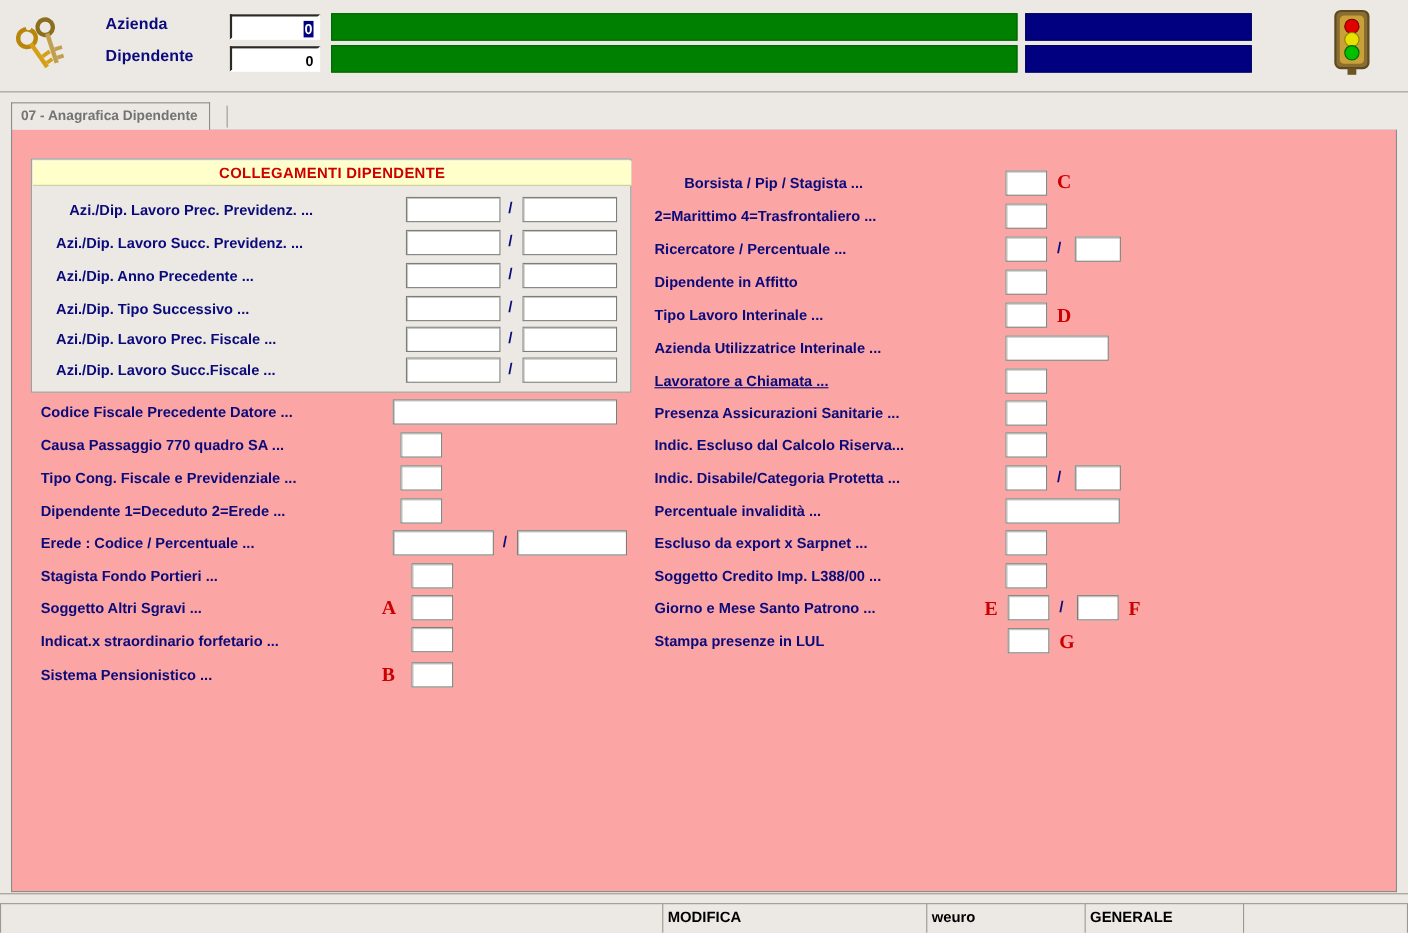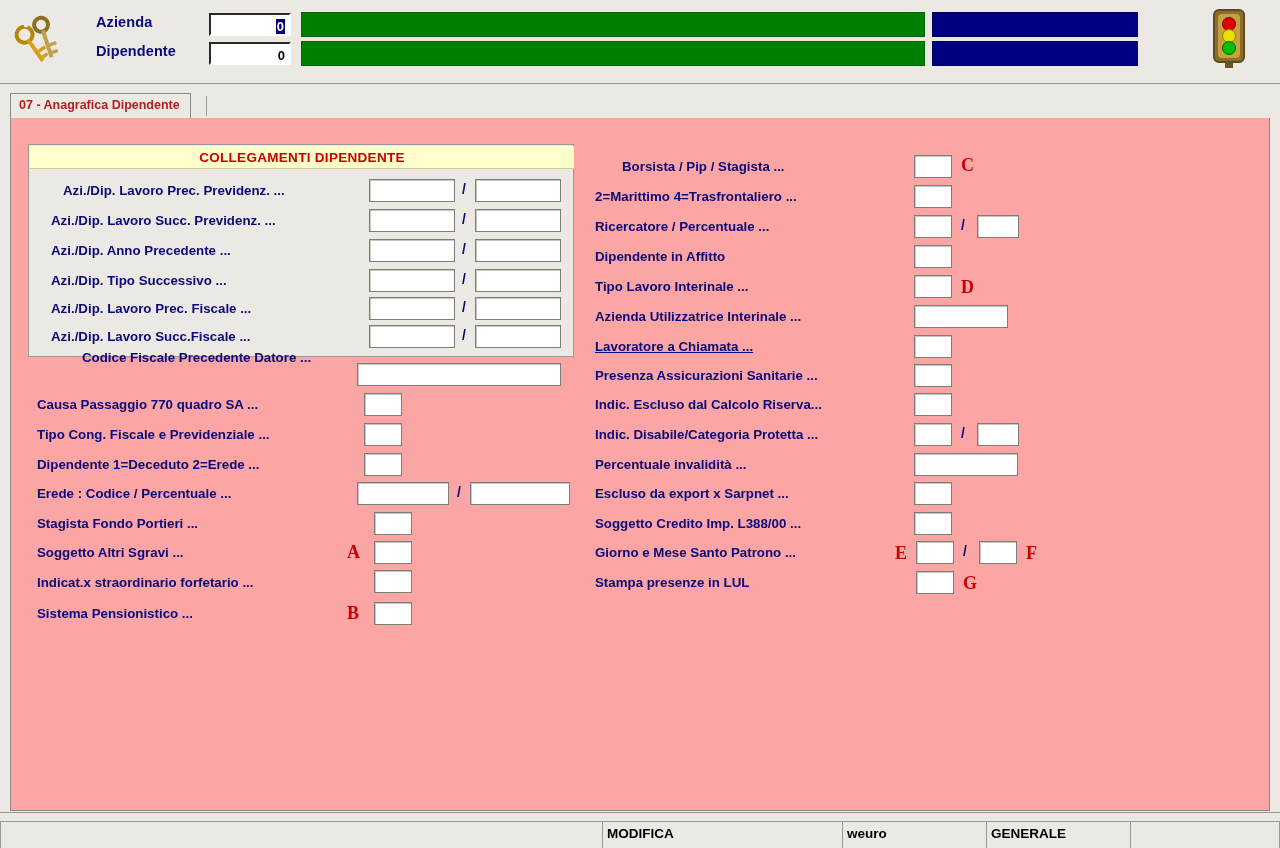--- a/index.html
+++ b/index.html
@@ -82,21 +82,21 @@
     width: 1260px; height: 26px;
     border-bottom: 1px solid #8c8c86;
   }
   .tab {
     position: absolute; left: 0; top: 0;
     height: 26px;
     padding: 4px 10px 0 8px;
     background: #ece9e4;
     border: 1px solid #8c8c86;
     border-bottom: 1px solid #ece9e4;
-    font-size: 12.5px; font-weight: bold; color: #b91c1c;
+    font-size: 12.5px; font-weight: bold; color: #737373;
   }
   .tab-divider {
     position: absolute; left: 196px; top: 3px;
     width: 1px; height: 20px; background: #9a9a94;
   }
 
   
   .content {
     position: absolute; left: 10px; top: 118px;
     width: 1260px; height: 693px;
@@ -251,21 +251,21 @@
       <div class="fld" style="left:340px; top:152px; width:86px;"></div>
       <div class="slash" style="left:433px; top:154px;">/</div>
       <div class="fld" style="left:446px; top:152px; width:86px;"></div>
 
       <div class="lbl" style="left:22px; top:184px;">Azi./Dip. Lavoro Succ.Fiscale ...</div>
       <div class="fld" style="left:340px; top:180px; width:86px;"></div>
       <div class="slash" style="left:433px; top:182px;">/</div>
       <div class="fld" style="left:446px; top:180px; width:86px;"></div>
     </div>
 
-    <div class="lbl" style="left:26px; top:232px;margin-left:45px;">Codice Fiscale Precedente Datore ...</div>
+    <div class="lbl" style="left:26px; top:249px;">Codice Fiscale Precedente Datore ...</div>
     <div class="fld" style="left:346px; top:245px; width:204px;"></div>
 
     <div class="lbl" style="left:26px; top:279px;">Causa Passaggio 770 quadro SA ...</div>
     <div class="fld" style="left:353px; top:275px; width:38px;"></div>
 
     <div class="lbl" style="left:26px; top:309px;">Tipo Cong. Fiscale e Previdenziale ...</div>
     <div class="fld" style="left:353px; top:305px; width:38px;"></div>
 
     <div class="lbl" style="left:26px; top:339px;">Dipendente 1=Deceduto 2=Erede ...</div>
     <div class="fld" style="left:353px; top:335px; width:38px;"></div>

